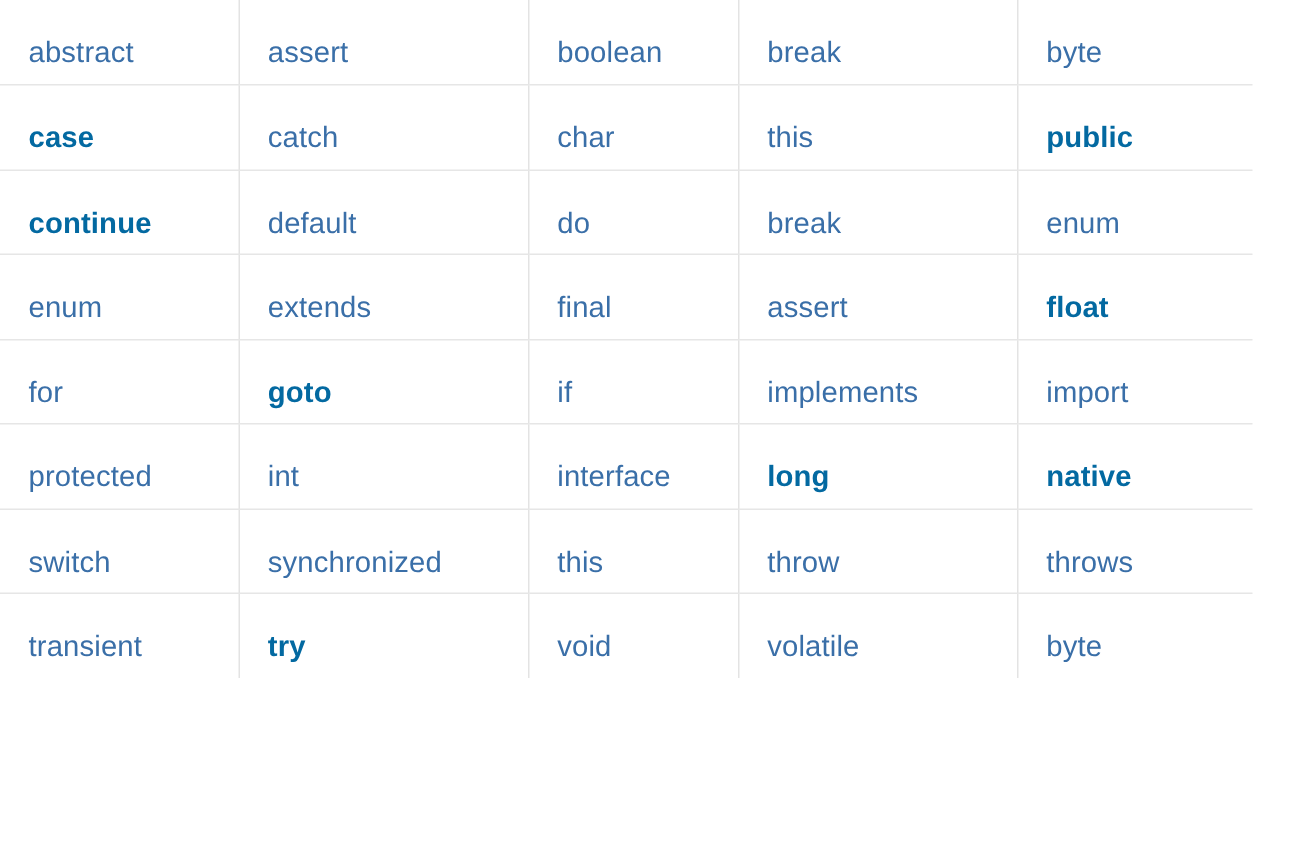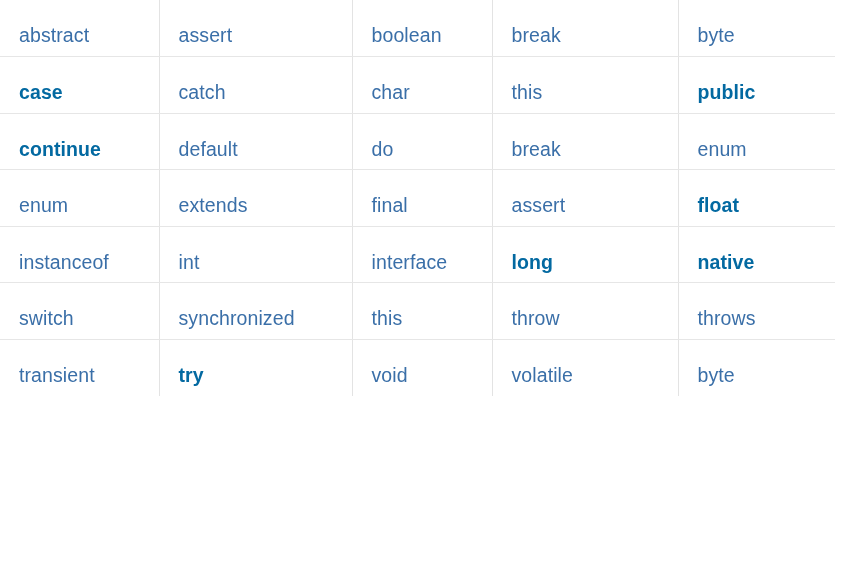--- a/index.html
+++ b/index.html
@@ -95,21 +95,28 @@
         <td><span class="kw-link">enum</span></td>
       </tr>
       <tr>
         <td><span class="kw-link">enum</span></td>
         <td><span class="kw-link">extends</span></td>
         <td><span class="kw-link">final</span></td>
         <td><span class="kw-link">assert</span></td>
         <td><span class="kw-plain">float</span></td>
       </tr>
       <tr>
-        <td><span class="kw-link">instanceof</span></td>
+        <td><span class="kw-link">for</span></td>
+        <td><span class="kw-plain">goto</span></td>
+        <td><span class="kw-link">if</span></td>
+        <td><span class="kw-link">implements</span></td>
+        <td><span class="kw-link">import</span></td>
+      </tr>
+      <tr>
+        <td><span class="kw-link">protected</span></td>
         <td><span class="kw-link">int</span></td>
         <td><span class="kw-link">interface</span></td>
         <td><span class="kw-plain">long</span></td>
         <td><span class="kw-plain">native</span></td>
       </tr>
       <tr>
         <td><span class="kw-link">switch</span></td>
         <td><span class="kw-link">synchronized</span></td>
         <td><span class="kw-link">this</span></td>
         <td><span class="kw-link">throw</span></td>

